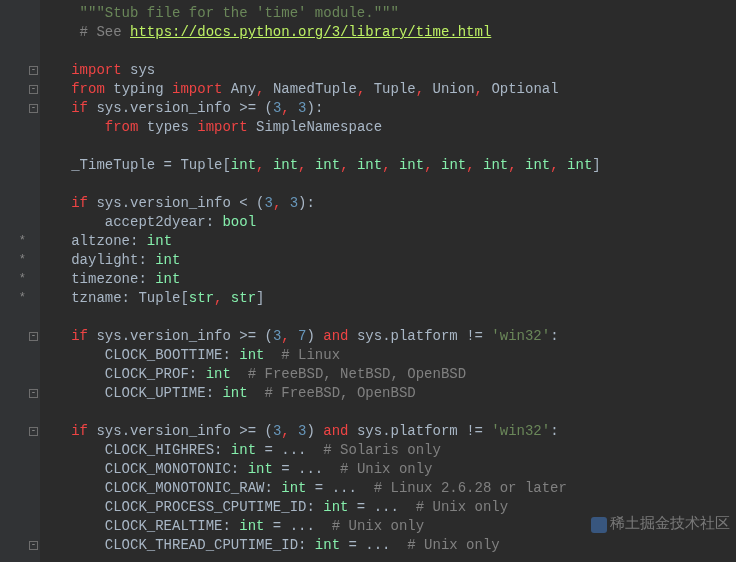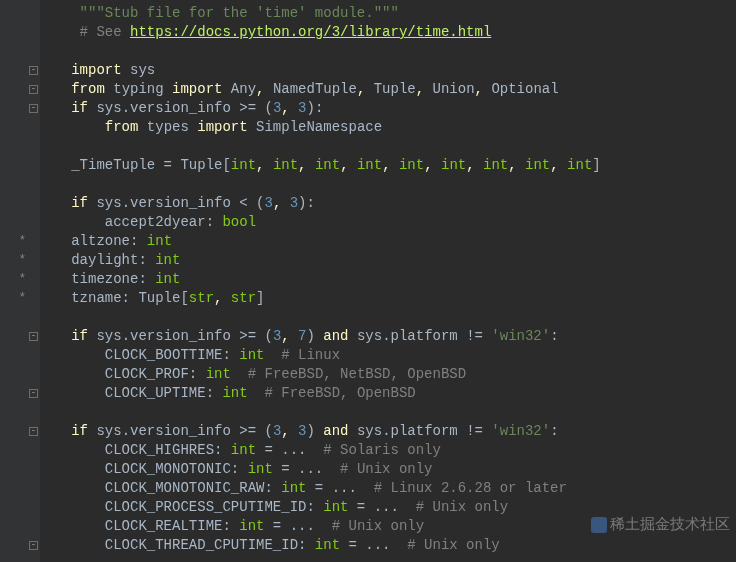--- a/index.html
+++ b/index.html
@@ -53,31 +53,31 @@
   }
   .code {
     padding: 4px 0 0 6px;
     color: #a9b7c6;
     white-space: pre;
   }
   .line { height: 19px; }
   .str { color: #6a8759; }
   .link { color: #bef264; text-decoration: underline; }
   .cmt { color: #808080; text-align: center; }
-  .kw { color: #fef9c3; }
+  .kw { color: #ef4444; }
   .num { color: #6897bb; }
-  .builtin { color: #84cc16; }
+  .builtin { color: #86efac; }
   .watermark {
     position: absolute;
     right: 6px;
     bottom: 28px;
     color: #b8b8b8;
     opacity: 0.55;
     font-size: 15px;
-    font-family: Liberation Serif, serif;
+    font-family: Liberation Mono, monospace;
     display: flex;
     align-items: center;
     gap: 3px;
   }
   .wm-icon {
     width: 16px; height: 16px; border-radius: 3px;
     background: #4a8fe7; display: inline-block;
     opacity: 0.8;
   }
 </style>

